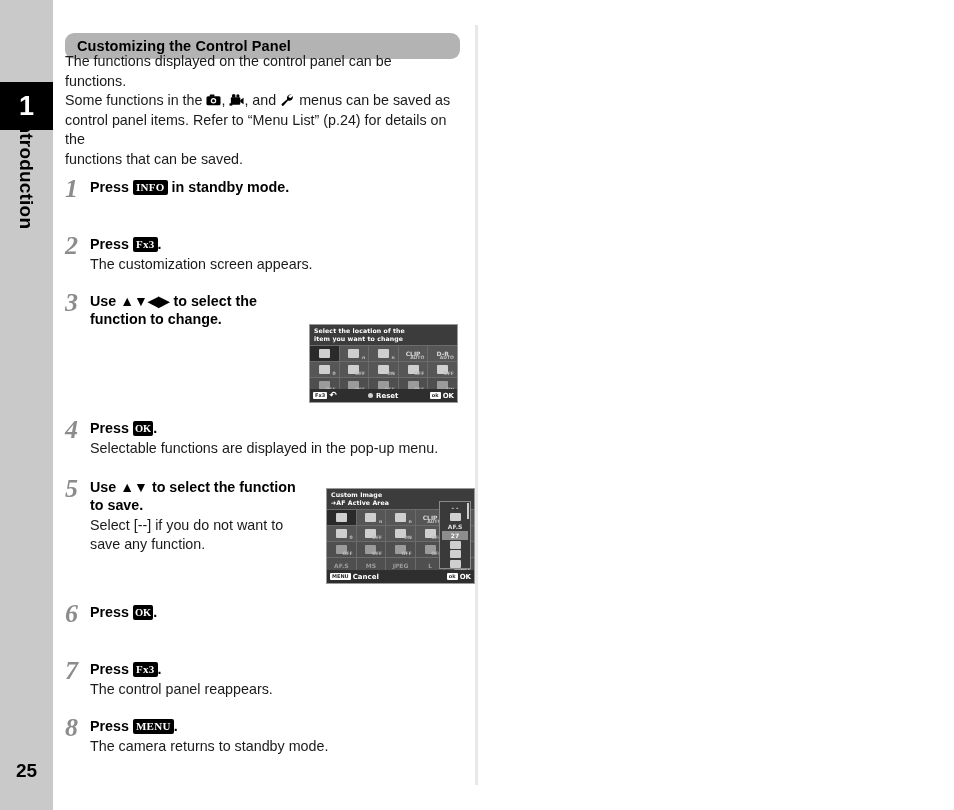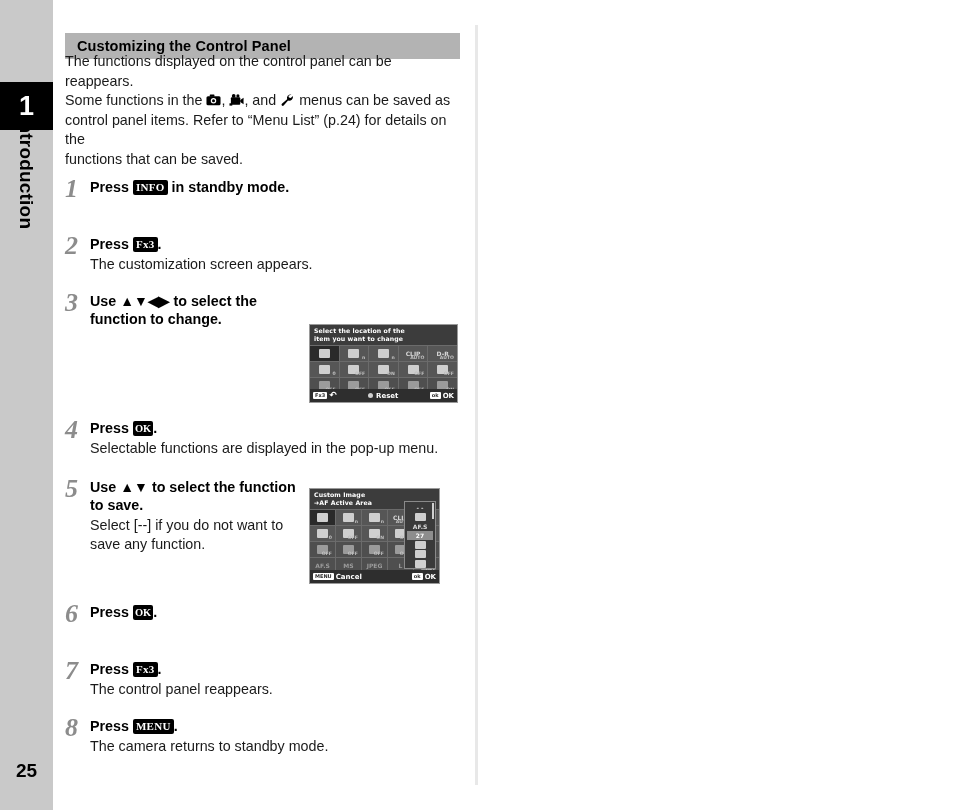--- a/index.html
+++ b/index.html
@@ -91,20 +91,21 @@
   
   #section-heading {
     position: absolute;
     left: 0;
     top: 33px;
     width: 395px;
     height: 26px;
     background: #b3b3b3;
     display: flex;
     align-items: center;
+    border-radius: 9px;
   }
   #section-heading-text {
     padding-left: 12px;
     font-size: 14.5px;
     font-weight: bold;
     letter-spacing: 0.1px;
   }
 
   
   #intro {
@@ -334,21 +335,21 @@
 <div id="divider"></div>
 
 <div id="content">
 
   <div id="section-heading">
     <span id="section-heading-text">Customizing the Control Panel</span>
   </div>
 
   <div id="intro">
     <span>The functions displayed on the control panel can be</span><br>
-    <span>reappears.</span><br>
+    <span>functions.</span><br>
     <span>Some functions in the </span><span class="inline-icon"><svg viewBox="0 0 16 14" width="15" height="14">
           <rect x="0.5" y="3" width="15" height="9.5" rx="1.6" fill="#000"></rect>
           <rect x="4" y="1" width="5" height="2.4" rx="0.6" fill="#000"></rect>
           <circle cx="8" cy="7.8" r="2.9" fill="#fff"></circle>
           <circle cx="8" cy="7.8" r="1.6" fill="#000"></circle>
         </svg></span><span>, </span><span class="inline-icon"><svg viewBox="0 0 16 14" width="15" height="14">
           <rect x="2" y="4" width="10" height="8" rx="1" fill="#000"></rect>
           <path d="M12 7 L15.5 4.5 L15.5 11.5 L12 9 Z" fill="#000"></path>
           <circle cx="5" cy="2.6" r="2" fill="#000"></circle>
           <circle cx="9.5" cy="2.6" r="1.7" fill="#000"></circle>
@@ -513,21 +514,21 @@
       <span class="dot-small"></span>
       <span>Reset</span>
     </span>
     <span class="foot-right">
       <span class="mini-key">ok</span>
       <span>OK</span>
     </span>
   </div>
 </div>
 
-<div class="lcd" id="lcd2" style="left:309px; top:488px; width:131px; height:96px;">
+<div class="lcd" id="lcd2" style="left:326px; top:488px; width:149px; height:96px;">
   <div class="lcd-header">
     <div>Custom Image</div>
     <div><span>➜</span><span>AF Active Area</span></div>
   </div>
   <div class="lcd-grid" id="lcd2-grid">
       <div class="lcd-cell sel">
         <span class="cell-ic"></span>
       </div>
       <div class="lcd-cell">
         <span class="cell-ic"></span>

